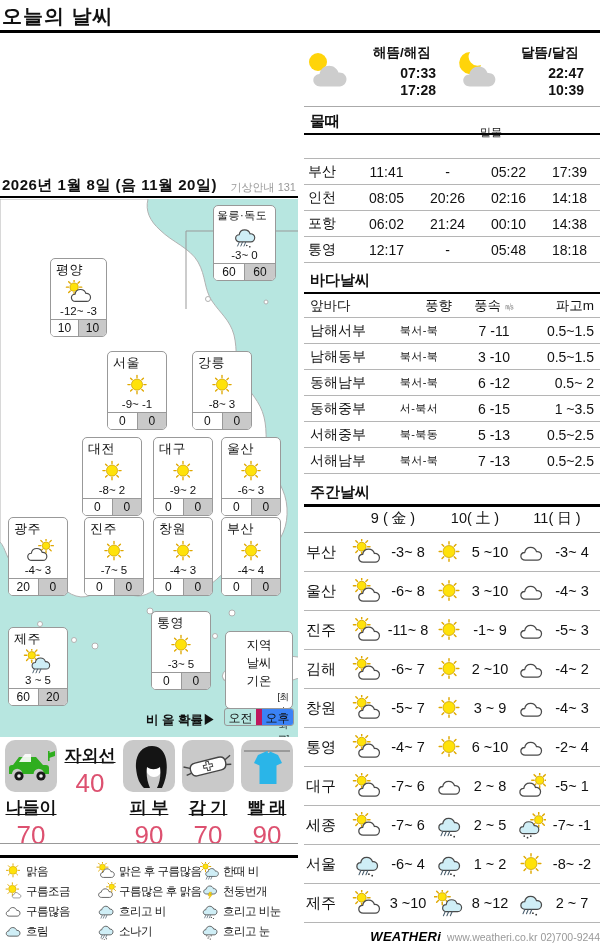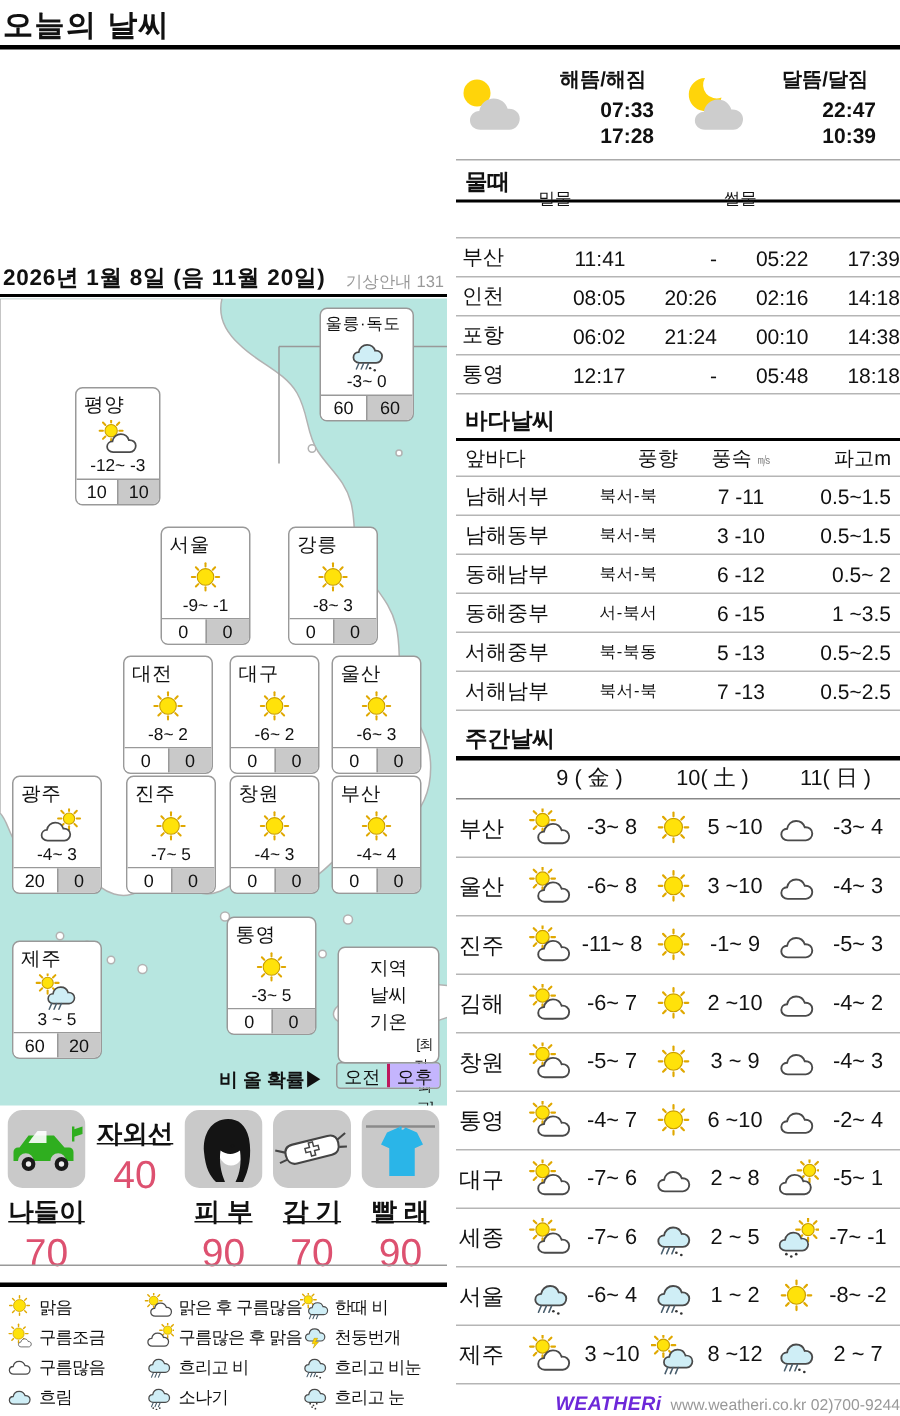--- a/index.html
+++ b/index.html
@@ -28,21 +28,21 @@
   
   .tide-rule{left:304px;top:133px;width:296px;height:2px;}
   .tide-subhead{position:absolute;left:304px;top:125px;width:296px;height:20px;display:flex;font-size:11px;justify-content:space-between;}
   .tide-subhead .sp{width:50px;}
   .tide-subhead .c1{width:120px;padding-left:6px;}
   .tide-subhead .c2{width:120px;padding-left:6px;}
   .tide-subrule{left:304px;top:158px;width:296px;height:1px;}
   .tide-rows{position:absolute;left:304px;top:159px;width:296px;}
   .tide-row{display:flex;align-items:center;height:25px;border-bottom:1px solid #b5b5b5;}
   .tide-row .port{width:48px;padding-left:4px;font-size:14px;}
-  .tide-row .t{width:61px;text-align:right;font-size:14px;}
+  .tide-row .t{width:61px;text-align:center;font-size:14px;}
 
   
   .sea-rule{left:304px;top:292px;width:296px;height:2px;}
   .sea-head{position:absolute;left:304px;top:295px;width:296px;height:21px;display:flex;font-size:13.5px;align-items:center;}
   .sea-head .a{width:76px;padding-left:6px;}
   .sea-head .d{width:66px;text-align:right;}
   .sea-head .s{width:84px;text-align:center;}
   .sea-head .w{flex:1;text-align:right;padding-right:6px;}
   .unit{font-size:9px;color:#777;}
   .sea-subrule{left:304px;top:317px;width:296px;height:1px;}
@@ -59,21 +59,21 @@
   .wk-days .sp{width:48px;}
   .wk-day{width:82px;text-align:center;}
   .wk-days-rule{left:304px;top:532px;width:296px;height:1px;}
   .wk-rows{position:absolute;left:304px;top:533px;width:296px;}
   .wk-row{display:flex;align-items:center;height:38px;border-bottom:1px solid #b5b5b5;}
   .wk-city{width:46px;padding-left:2px;font-size:15px;}
   .wk-ic{width:30px;height:27px;flex:none;}
   .wk-t{width:52px;text-align:center;font-size:14.5px;white-space:nowrap;}
 
   .footer{position:absolute;left:304px;top:927px;width:296px;text-align:right;}
-  .logo{font-style:italic;font-weight:bold;font-size:13px;color:#6d28d9;margin-right:6px;letter-spacing:0.3px;}
+  .logo{font-style:italic;font-weight:bold;font-size:13px;color:#000000;margin-right:6px;letter-spacing:0.3px;}
   .contact{font-size:10.5px;color:#999;}
 
   
   .date-line{position:absolute;left:2px;top:176px;font-size:15px;font-weight:bold;letter-spacing:0.5px;}
   .gisang{position:absolute;left:218px;top:180px;width:78px;text-align:right;font-size:11px;color:#999;}
   .date-rule{left:0;top:196px;width:298px;height:2px;}
 
   .map{position:absolute;left:0;top:199px;width:298px;height:538px;background:#b7e6e0;overflow:hidden;}
   .map svg.bg{position:absolute;left:0;top:0;}
 
@@ -101,21 +101,21 @@
   .cities .citybox:nth-of-type(12){left:8px;top:428px;}
   .cities .citybox:nth-of-type(13){left:151px;top:412px;}
 
   .map-key{position:absolute;left:225px;top:432px;width:68px;height:78px;background:#fff;border:1px solid #999;
            border-radius:5px;text-align:center;font-size:12.5px;line-height:1.45;padding-top:4px;box-sizing:border-box;}
   .map-key .small{font-size:9.5px;letter-spacing:-0.5px;padding-left:48px;}
   .prob-label{position:absolute;left:146px;top:513px;font-size:12.5px;font-weight:bold;}
   .prob-cells{position:absolute;left:224px;top:509px;width:70px;height:18px;display:flex;border:1px solid #999;
               border-radius:3px;overflow:hidden;font-size:12px;line-height:18px;text-align:center;box-sizing:border-box;}
   .prob-cells .am{flex:1;}
-  .prob-cells .pm{flex:1;background:#c4b5fd;border-left:2px solid #be185d;}
+  .prob-cells .pm{flex:1;background:#3b82f6;border-left:6px solid #be185d;}
 
   
   .idx{position:absolute;left:0;top:740px;width:298px;display:flex;justify-content:space-between;
        padding:0 3px;box-sizing:border-box;}
   .idx-item{width:56px;text-align:center;}
   .idx-ic{width:52px;height:52px;margin:0 auto;}
   .idx-label{font-size:17px;font-weight:bold;margin-top:4px;white-space:nowrap;text-decoration:underline;}
   .idx-val{font-size:26px;color:#dd5170;margin-top:1px;}
   .idx-rule1{left:0;top:843px;width:298px;height:1px;background:#999;}
   .lg-rule{left:0;top:855px;width:298px;height:3px;}
@@ -163,21 +163,20 @@
       </div>
     </div>
   </div>
   <div class="hr-astro abs"></div>
 
   <div class="sec-h" style="top:112px">물때</div>
   <div class="rule tide-rule"></div>
   <div class="tide-subhead">
     <div class="sp"></div>
     <div class="c1">밀물</div>
-    <div class="c2">썰물</div>
   </div>
   <div class="rule gray tide-subrule"></div>
   <div class="tide-rows">
 
       <div class="tide-row">
         <div class="port">부산</div>
         <div class="t">11:41</div>
         <div class="t">-</div>
         <div class="t">05:22</div>
         <div class="t">17:39</div>
@@ -826,21 +825,21 @@
                 <line x1="20.4" y1="18.4" x2="22.2" y2="20.2"></line>
                 <line x1="15.0" y1="20.7" x2="15.0" y2="23.2"></line>
                 <line x1="9.6" y1="18.4" x2="7.8" y2="20.2"></line>
                 <line x1="7.3" y1="13.0" x2="4.8" y2="13.0"></line>
                 <line x1="9.6" y1="7.6" x2="7.8" y2="5.8"></line>
                 <line x1="15.0" y1="5.3" x2="15.0" y2="2.8"></line>
                 <line x1="20.4" y1="7.6" x2="22.2" y2="5.8"></line>
               </g>
               <circle cx="15" cy="13" r="6.2" fill="#ffe20a" stroke="#c99d00" stroke-width="0.8"></circle>
             </svg></div>
-          <div class="cb-temp">-6~ 2</div>
+          <div class="cb-temp">-9~ 2</div>
           <div class="cb-prob">
             <span class="am">0</span>
             <span class="pm">0</span>
           </div>
         </div>
 
         <div class="citybox">
           <div class="cb-name">울산</div>
           <div class="cb-icon"><svg viewBox="0 0 30 28" width="100%" height="100%" preserveAspectRatio="xMidYMid meet">
               <g stroke="#e0a800" stroke-width="1.5" stroke-linecap="round">

